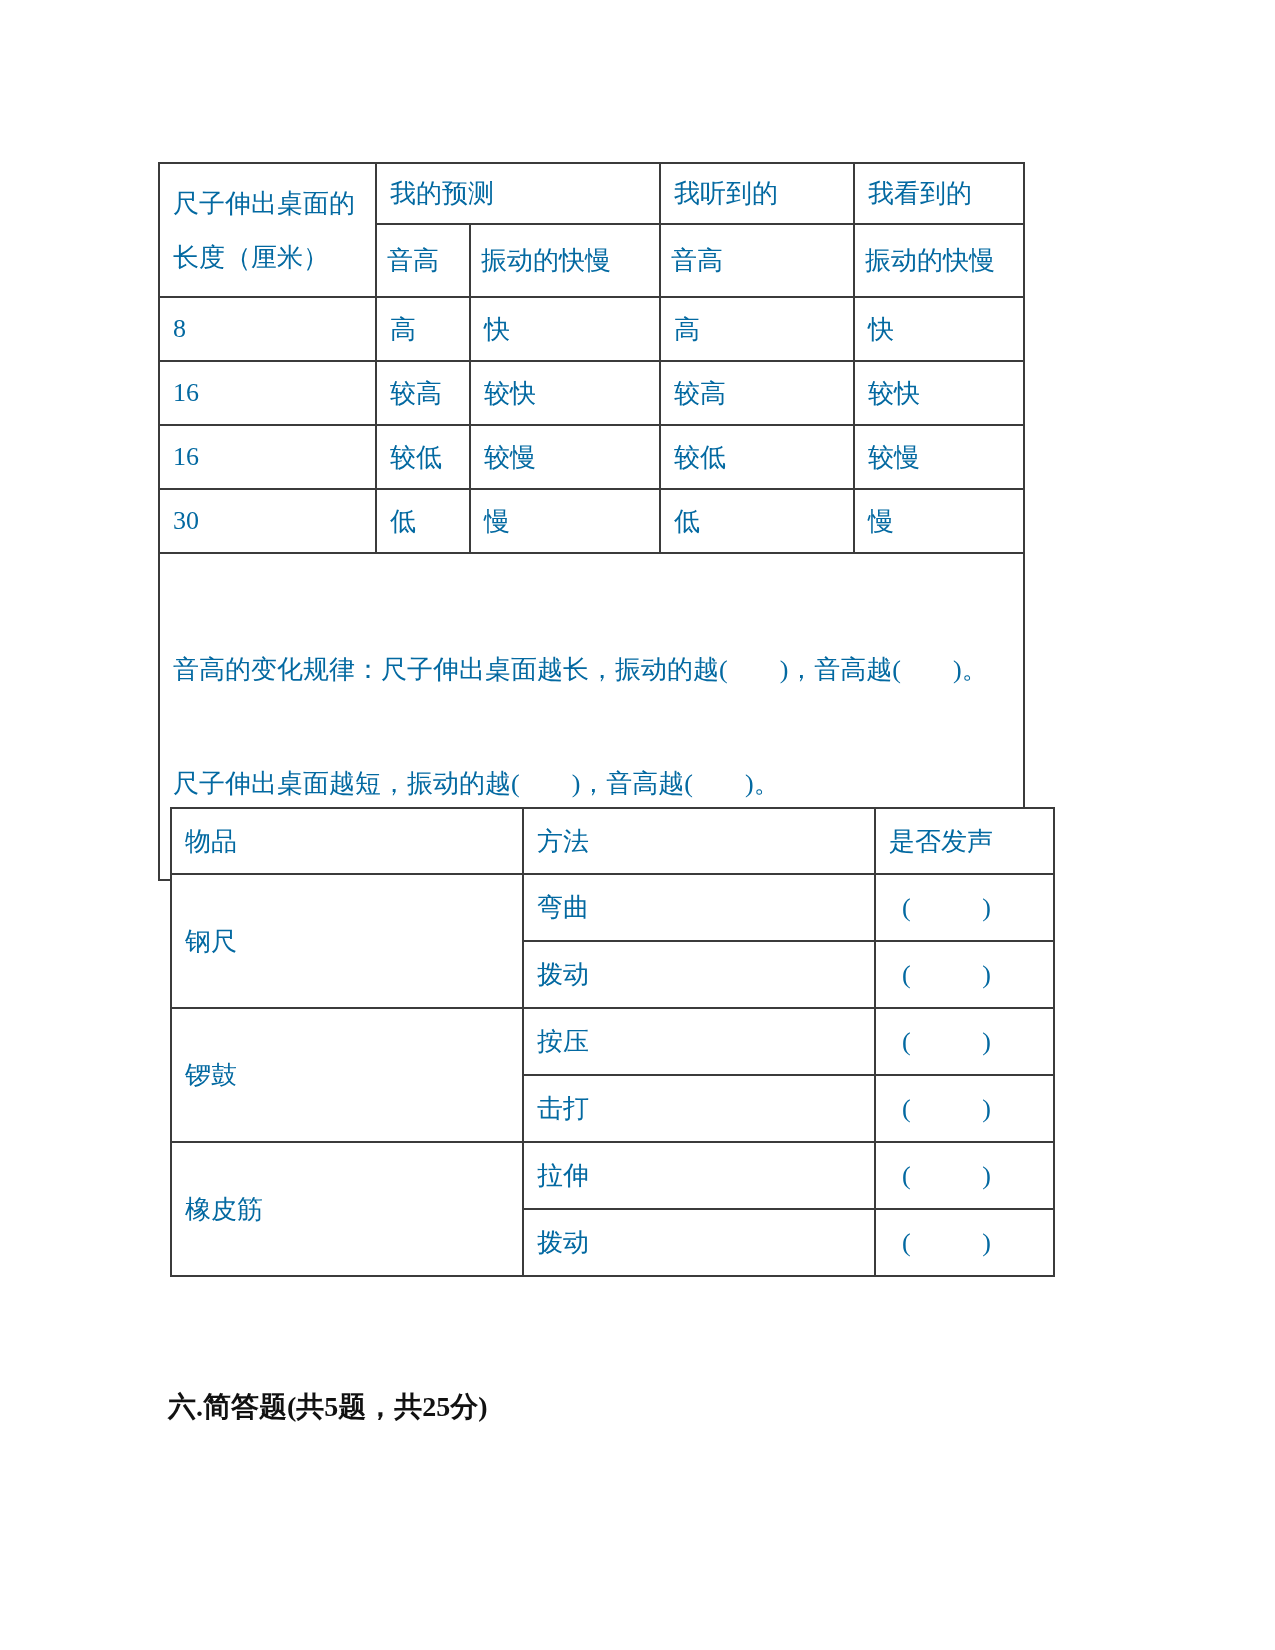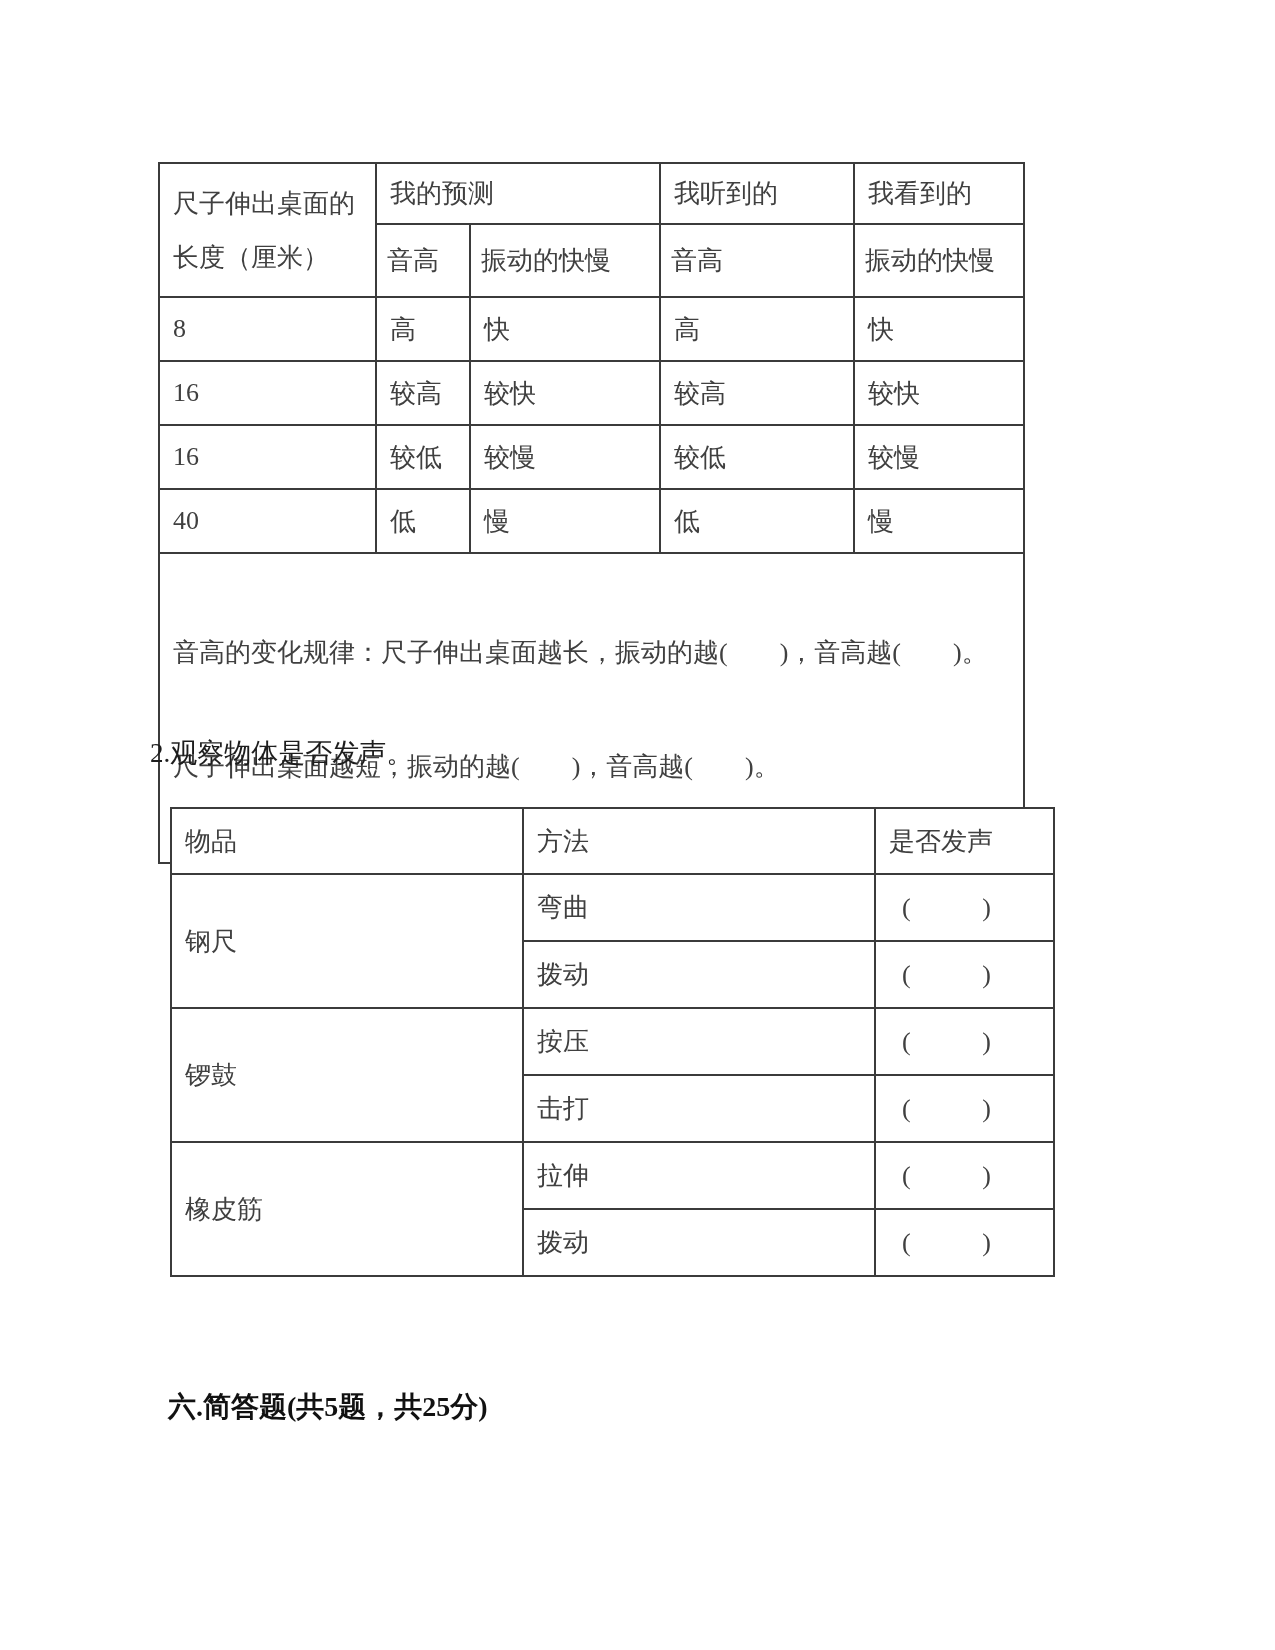--- a/index.html
+++ b/index.html
@@ -13,32 +13,32 @@
     overflow: hidden;
   }
   table { border-collapse: collapse; table-layout: fixed; position: absolute; background: #ffffff; }
   td {
     border: 2px solid #3b3b3b;
     font-weight: normal;
     text-align: left;
     vertical-align: middle;
     font-size: 26px;
     padding: 0 4px 0 13px;
-    color: #404040;
+    color: #0369a1;
     overflow: hidden;
   }
   
   #t1 { left: 158px; top: 162px; }
   #t1 .c1 { width: 217px; } #t1 .c2 { width: 94px; } #t1 .c3 { width: 190px; }
   #t1 .c4 { width: 194px; } #t1 .c5 { width: 170px; }
   #t1 tr.h1 td { height: 59px; }
   #t1 tr.h2 td { height: 71px; padding-left: 10px; }
   #t1 tr.dr td { height: 62px; }
   #t1 td.corner { line-height: 54px; padding-top: 2px; }
-  #t1 td.summary { height: 83px; line-height: 38px; padding-top: 4px; white-space: pre-wrap; }
+  #t1 td.summary { height: 83px; line-height: 38px; padding-top: 21px; white-space: pre-wrap; }
   
   #t2 { left: 170px; top: 807px; }
   #t2 .c1 { width: 352px; } #t2 .c2 { width: 352px; } #t2 .c3 { width: 179px; }
   #t2 tr.h td { height: 64px; }
   #t2 tr.dr td { height: 65px; }
   #t2 td.answer { white-space: pre; padding-left: 26px; }
   
   .txt { position: absolute; font-size: 27px; white-space: nowrap; color: #1d1d1d; }
   .bold { font-weight: bold; font-size: 28px; color: #111111; }
 </style>
@@ -83,36 +83,35 @@
         <td>较快</td>
       </tr>
       <tr class="dr">
         <td>16</td>
         <td>较低</td>
         <td>较慢</td>
         <td>较低</td>
         <td>较慢</td>
       </tr>
       <tr class="dr">
-        <td>40</td>
+        <td>30</td>
         <td>低</td>
         <td>慢</td>
         <td>低</td>
         <td>慢</td>
       </tr>
       <tr>
         <td class="summary" colspan="5">
           <div>音高的变化规律：尺子伸出桌面越长，振动的越(        )，音高越(        )。</div>
           <div>尺子伸出桌面越短，振动的越(        )，音高越(        )。</div>
         </td>
       </tr>
     </tbody>
   </table>
 
-  <div class="txt" style="left:150px; top:735px;">2.观察物体是否发声。</div>
 
   <table id="t2">
     <colgroup>
         <col class="c1">
         <col class="c2">
         <col class="c3">
       </colgroup>
     <tbody>
       <tr class="h">
         <td>物品</td>

